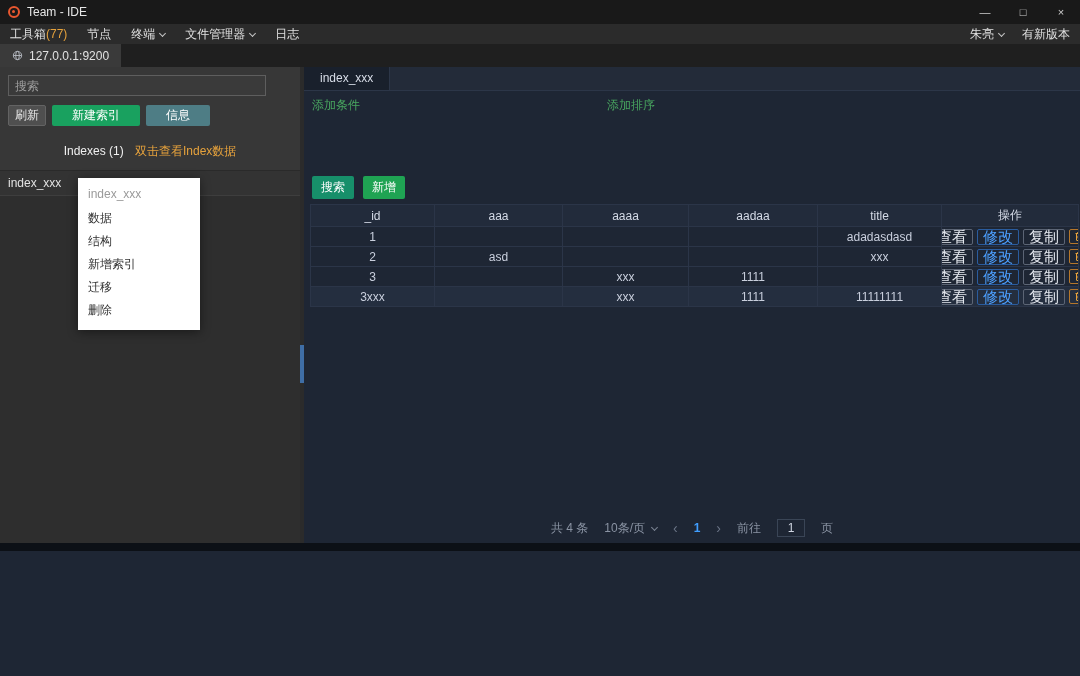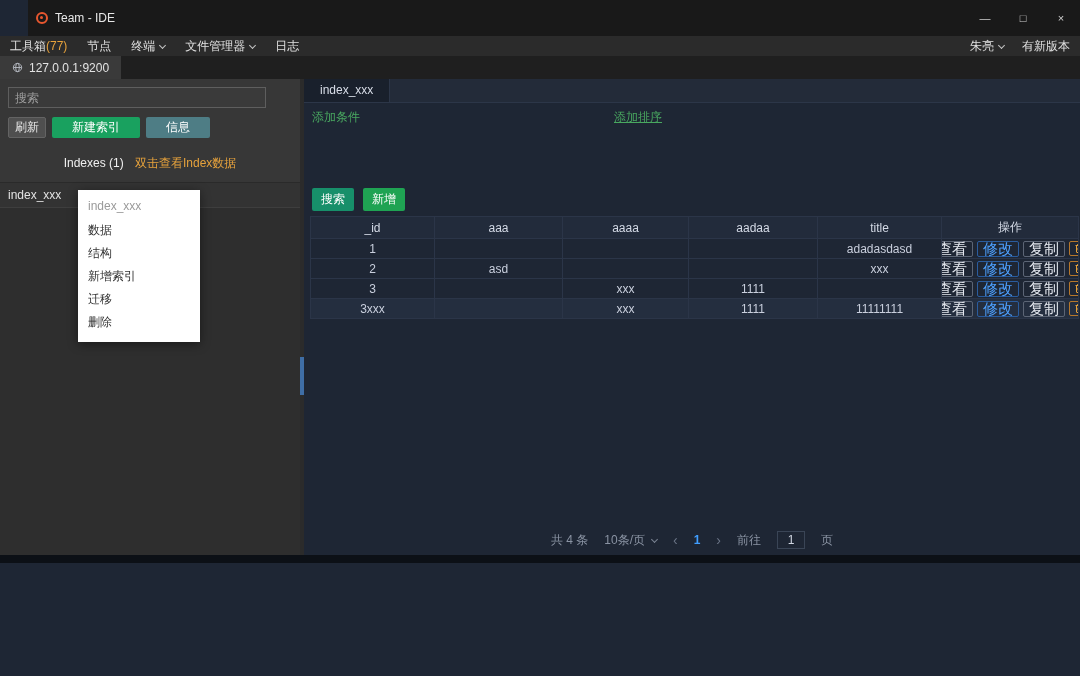--- a/index.html
+++ b/index.html
@@ -1,20 +1,20 @@
 <!DOCTYPE html>
 <html><head>
 <meta charset="utf-8">
 <style>
   * { margin:0; padding:0; box-sizing:border-box; }
   html,body { width:1080px; height:676px; overflow:hidden; }
   body { font-family:"Liberation Sans","DejaVu Sans",sans-serif; font-size:12px; background:#1e2634; color:#ddd; }
 
   
-  .titlebar { height:36px; background:#191919; display:flex; align-items:center; padding-left:8px; color:#e6e6e6;margin-left:28px; }
+  .titlebar { height:24px; background:#191919; display:flex; align-items:center; padding-left:8px; color:#e6e6e6; }
   .logo { width:12px; height:12px; border-radius:50%; border:2px solid #e8572f; margin-right:7px; position:relative; }
   .logo::after{ content:""; position:absolute; left:2px; top:2px; width:3px; height:3px; border-radius:50%; background:#e8572f; }
   .win-controls{ margin-left:auto; display:flex; height:100%; }
   .win-btn{ width:38px; display:flex; align-items:center; justify-content:center; color:#cfcfcf; font-size:11px; cursor:pointer; }
 
   
   .menubar{ height:20px; background:#2b2b2b; display:flex; align-items:center; padding:0 10px; gap:20px; color:#e0e0e0; }
   .menu-item{ display:flex; align-items:center; cursor:pointer; }
   .count{ color:#e6a23c; }
   .chev{ display:inline-block; width:5px; height:5px; border-right:1.2px solid currentColor; border-bottom:1.2px solid currentColor; transform:rotate(45deg); margin-left:5px; margin-bottom:2px; opacity:.85; }
@@ -49,21 +49,21 @@
   .divider{ width:4px; background:#2b2b2b; position:relative; }
   .divider-thumb{ position:absolute; left:0; top:278px; width:4px; height:38px; background:#3f6ea6; cursor:pointer; }
 
   
   .main{ flex:1; background:#1e2634; display:flex; flex-direction:column; position:relative; }
   .main-tabs{ height:24px; background:#232b39; border-bottom:1px solid #2c3648; display:flex; }
   .m-tab{ background:#19202c; padding:0 16px; line-height:23px; color:#d8dde8; border-right:1px solid #2c3648; cursor:pointer; }
   .filter-area{ height:85px; position:relative; }
   .green-link{ position:absolute; top:6px; color:#49a860; cursor:pointer; }
   .link-cond{ left:8px; }
-  .link-sort{ left:310px;text-decoration:underline; }
+  .link-sort{ left:303px; }
   .toolbar{ height:28px; padding-left:8px; display:flex; gap:9px; align-items:flex-start; }
   .t-btn{ border:none; border-radius:2px; color:#fff; font-size:12px; padding:3px 9px; font-family:inherit; cursor:pointer; }
   .t-btn.search{ background:#178f6a; }
   .t-btn.add{ background:#1fa353; }
 
   
   table{ border-collapse:collapse; table-layout:fixed; margin-left:6px; width:calc(100% - 8px); }
   th, td{ border:1px solid #2b3548; font-weight:normal; text-align:center; font-size:12px; color:#c9cfdd; height:20px; padding:0 4px; overflow:hidden; white-space:nowrap; }
   th{ background:#222b3b; color:#d4dae6; height:22px; }
   tbody tr{ cursor:pointer; }

